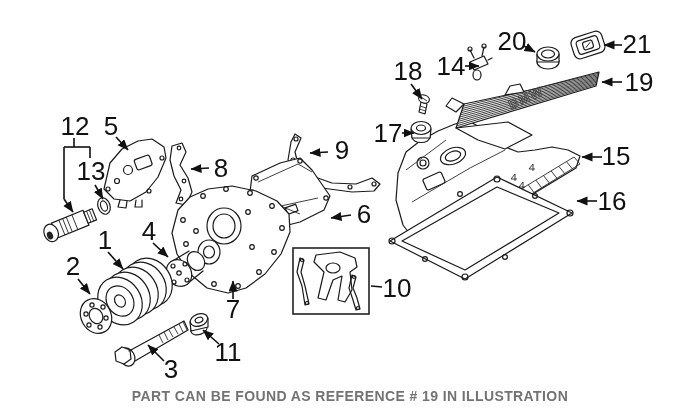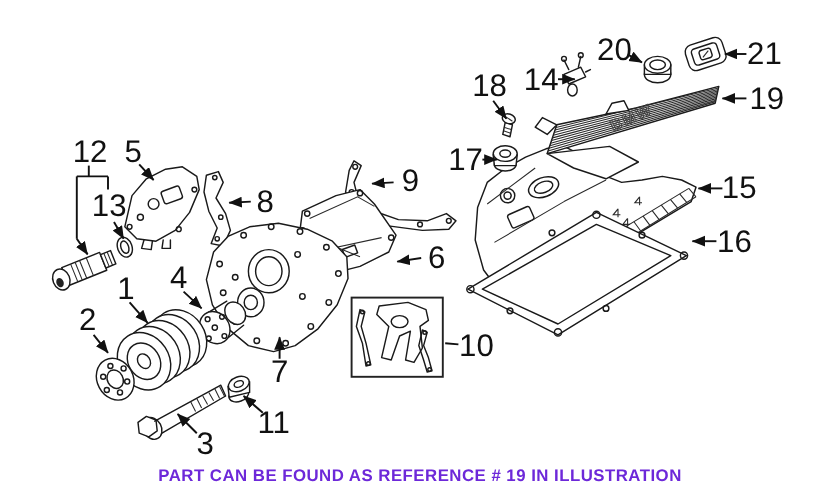--- a/index.html
+++ b/index.html
@@ -326,14 +326,14 @@
           <line x1="524" y1="46" x2="535" y2="52" stroke="#111" stroke-width="1.6" marker-end="url(#ah)"></line>
           <text x="512" y="50" text-anchor="middle" class="callout-num">20</text>
         </g>
         <g>
           <line x1="622" y1="45" x2="604" y2="45" stroke="#111" stroke-width="1.6" marker-end="url(#ah)"></line>
           <text x="637" y="53" text-anchor="middle" class="callout-num">21</text>
         </g>
       </g>
 </svg>
 
-<div class="caption" style="color: #6d28d9;">PART CAN BE FOUND AS REFERENCE # 19 IN ILLUSTRATION</div>
+<div class="caption" style="color: #737373;">PART CAN BE FOUND AS REFERENCE # 19 IN ILLUSTRATION</div>
 </div>
 
 </body></html>

